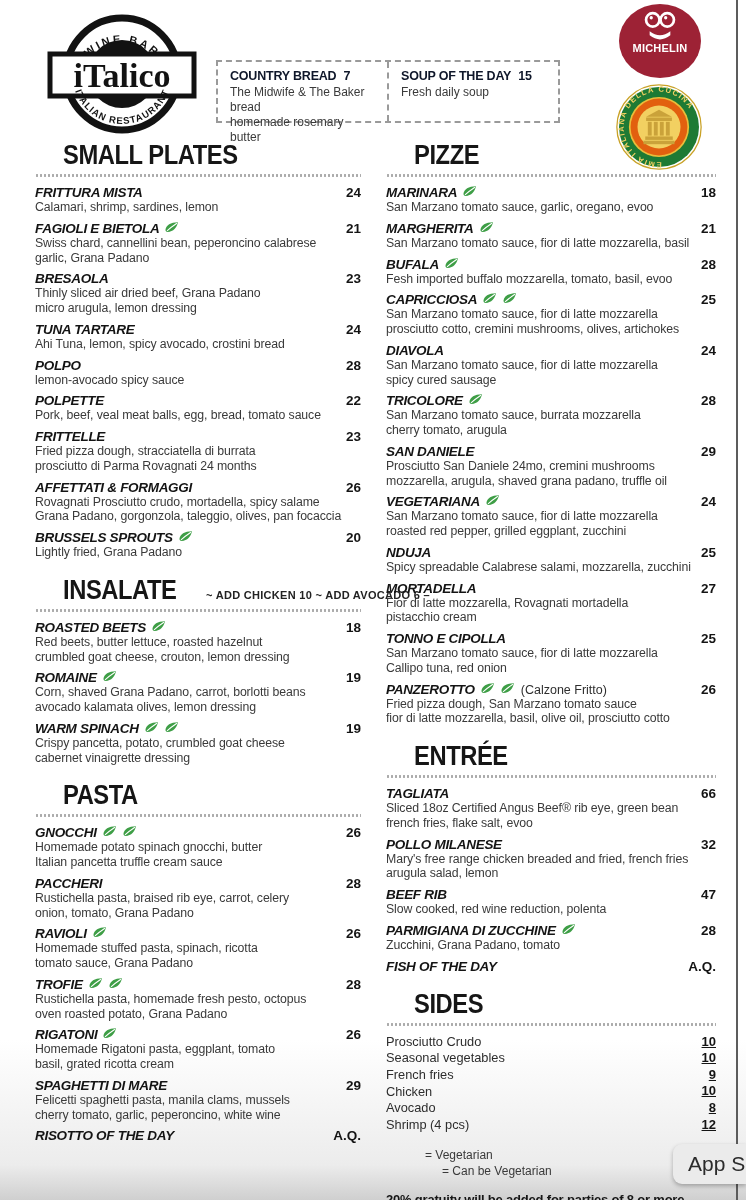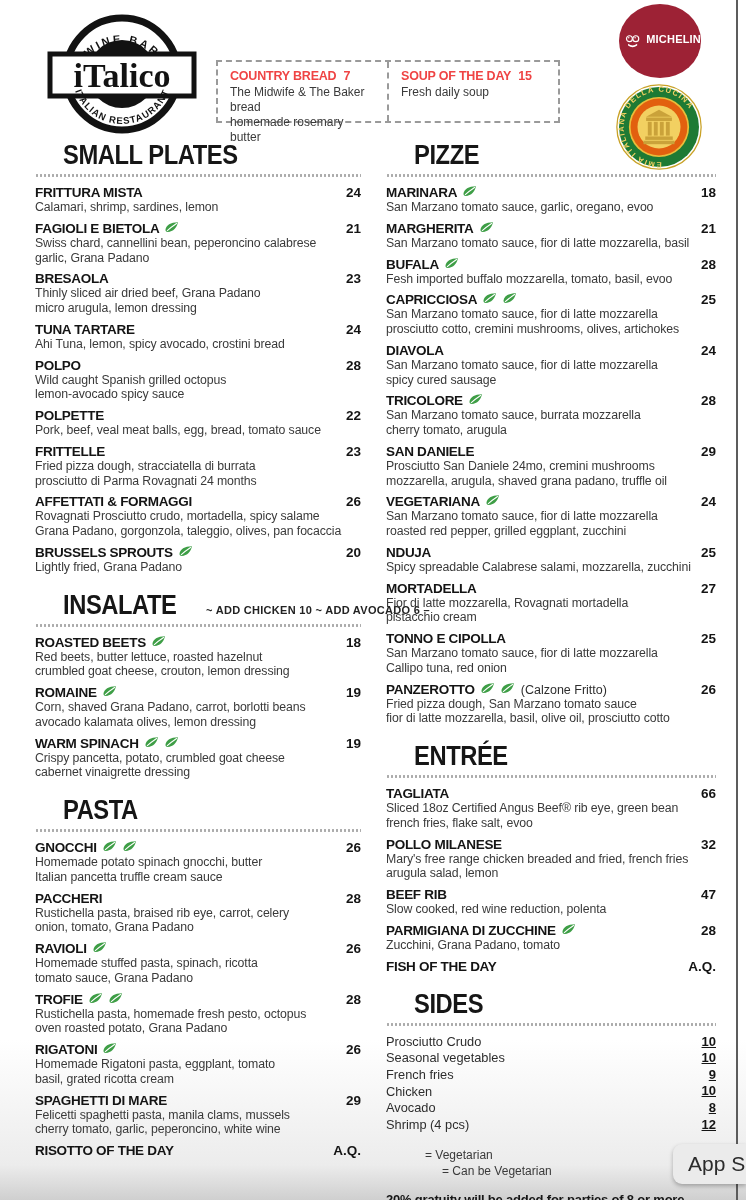--- a/index.html
+++ b/index.html
@@ -15,27 +15,27 @@
   .edge-line{position:absolute;top:0;bottom:0;left:736px;width:2px;background:#5c5c5c;}
 
   
   .logo{position:absolute;left:34px;top:10px;width:176px;height:130px;}
   .header-box{
     position:absolute;left:216px;top:60px;width:344px;height:63px;
     border:2px dashed #9a9a9a;display:flex;background:#fff;box-sizing:border-box;
   }
   .header-cell{flex:1;padding:7px 10px 4px 12px;box-sizing:border-box;}
   .header-cell + .header-cell{border-left:2px dashed #9a9a9a;}
-  .hc-title{font-size:12.5px;font-weight:bold;color:#ef4444;letter-spacing:-0.2px;}
+  .hc-title{font-size:12.5px;font-weight:bold;color:#0f172a;letter-spacing:-0.2px;}
   .hc-title .hc-price{margin-left:7px;}
   .hc-desc{font-size:12px;color:#3a3a3a;line-height:1.25;margin-top:2px;}
 
   .michelin{
     position:absolute;left:619px;top:4px;width:82px;height:74px;border-radius:50%;
-    background:#9d2235;display:flex;align-items:center;justify-content:flex-start;
+    background:#9d2235;display:flex;flex-direction:column;align-items:center;justify-content:flex-start;
   }
   .michelin-label{color:#fff;font-weight:bold;font-size:11px;letter-spacing:0.2px;margin-top:-4px;}
   .accademia{position:absolute;left:616px;top:84px;width:86px;height:86px;}
 
   
   .col{position:absolute;top:140px;}
   .col-left{left:35px;width:326px;}
   .col-right{left:386px;width:330px;}
 
   .section{margin-bottom:15px;}
@@ -46,21 +46,21 @@
   }
   .section-sub{font-size:11px;font-weight:bold;color:#222;letter-spacing:.3px;white-space:nowrap;}
   .divider{
     height:3px;margin:3px 0 8px 0;
     background-image:radial-gradient(circle at 2px 1.5px,#ababab 1.1px,transparent 1.4px);
     background-size:4px 3px;background-repeat:repeat-x;background-position:0 50%;
   }
 
   .item{margin-bottom:6px;}
   .item-row{display:flex;align-items:baseline;}
-  .item-name{font-size:13.5px;font-weight:bold;color:#141414;letter-spacing:-0.3px;}
+  .item-name{font-size:13.5px;font-weight:bold;color:#141414;letter-spacing:-0.3px;font-style:italic;}
   .item-suffix{font-size:12.5px;color:#2e2e2e;margin-left:6px;white-space:nowrap;}
   .item-price{margin-left:auto;font-size:13.5px;font-weight:bold;color:#141414;padding-left:8px;text-align:right;}
   .item-desc{font-size:12.3px;color:#3a3a3a;line-height:1.2;letter-spacing:-0.1px;}
   .leaf{display:inline-block;width:15px;height:12px;margin-left:5px;vertical-align:baseline;}
   .leaf svg{width:15px;height:12px;display:block;}
 
   .plain-row{display:flex;align-items:center;font-size:12.8px;color:#2d2d2d;line-height:1.28;}
   .plain-price{margin-left:auto;font-weight:bold;color:#141414;font-size:13px;text-decoration:underline;}
 
   
@@ -196,21 +196,20 @@
               <span class="item-name">TUNA TARTARE</span>
               <span class="item-price">24</span>
             </div>
             <div class="item-desc">Ahi Tuna, lemon, spicy avocado, crostini bread</div>
           </div>
           <div class="item">
             <div class="item-row">
               <span class="item-name">POLPO</span>
               <span class="item-price">28</span>
             </div>
-            <div class="item-desc">Wild caught Spanish grilled octopus</div>
             <div class="item-desc">lemon-avocado spicy sauce</div>
           </div>
           <div class="item">
             <div class="item-row">
               <span class="item-name">POLPETTE</span>
               <span class="item-price">22</span>
             </div>
             <div class="item-desc">Pork, beef, veal meat balls, egg, bread, tomato sauce</div>
           </div>
           <div class="item">

